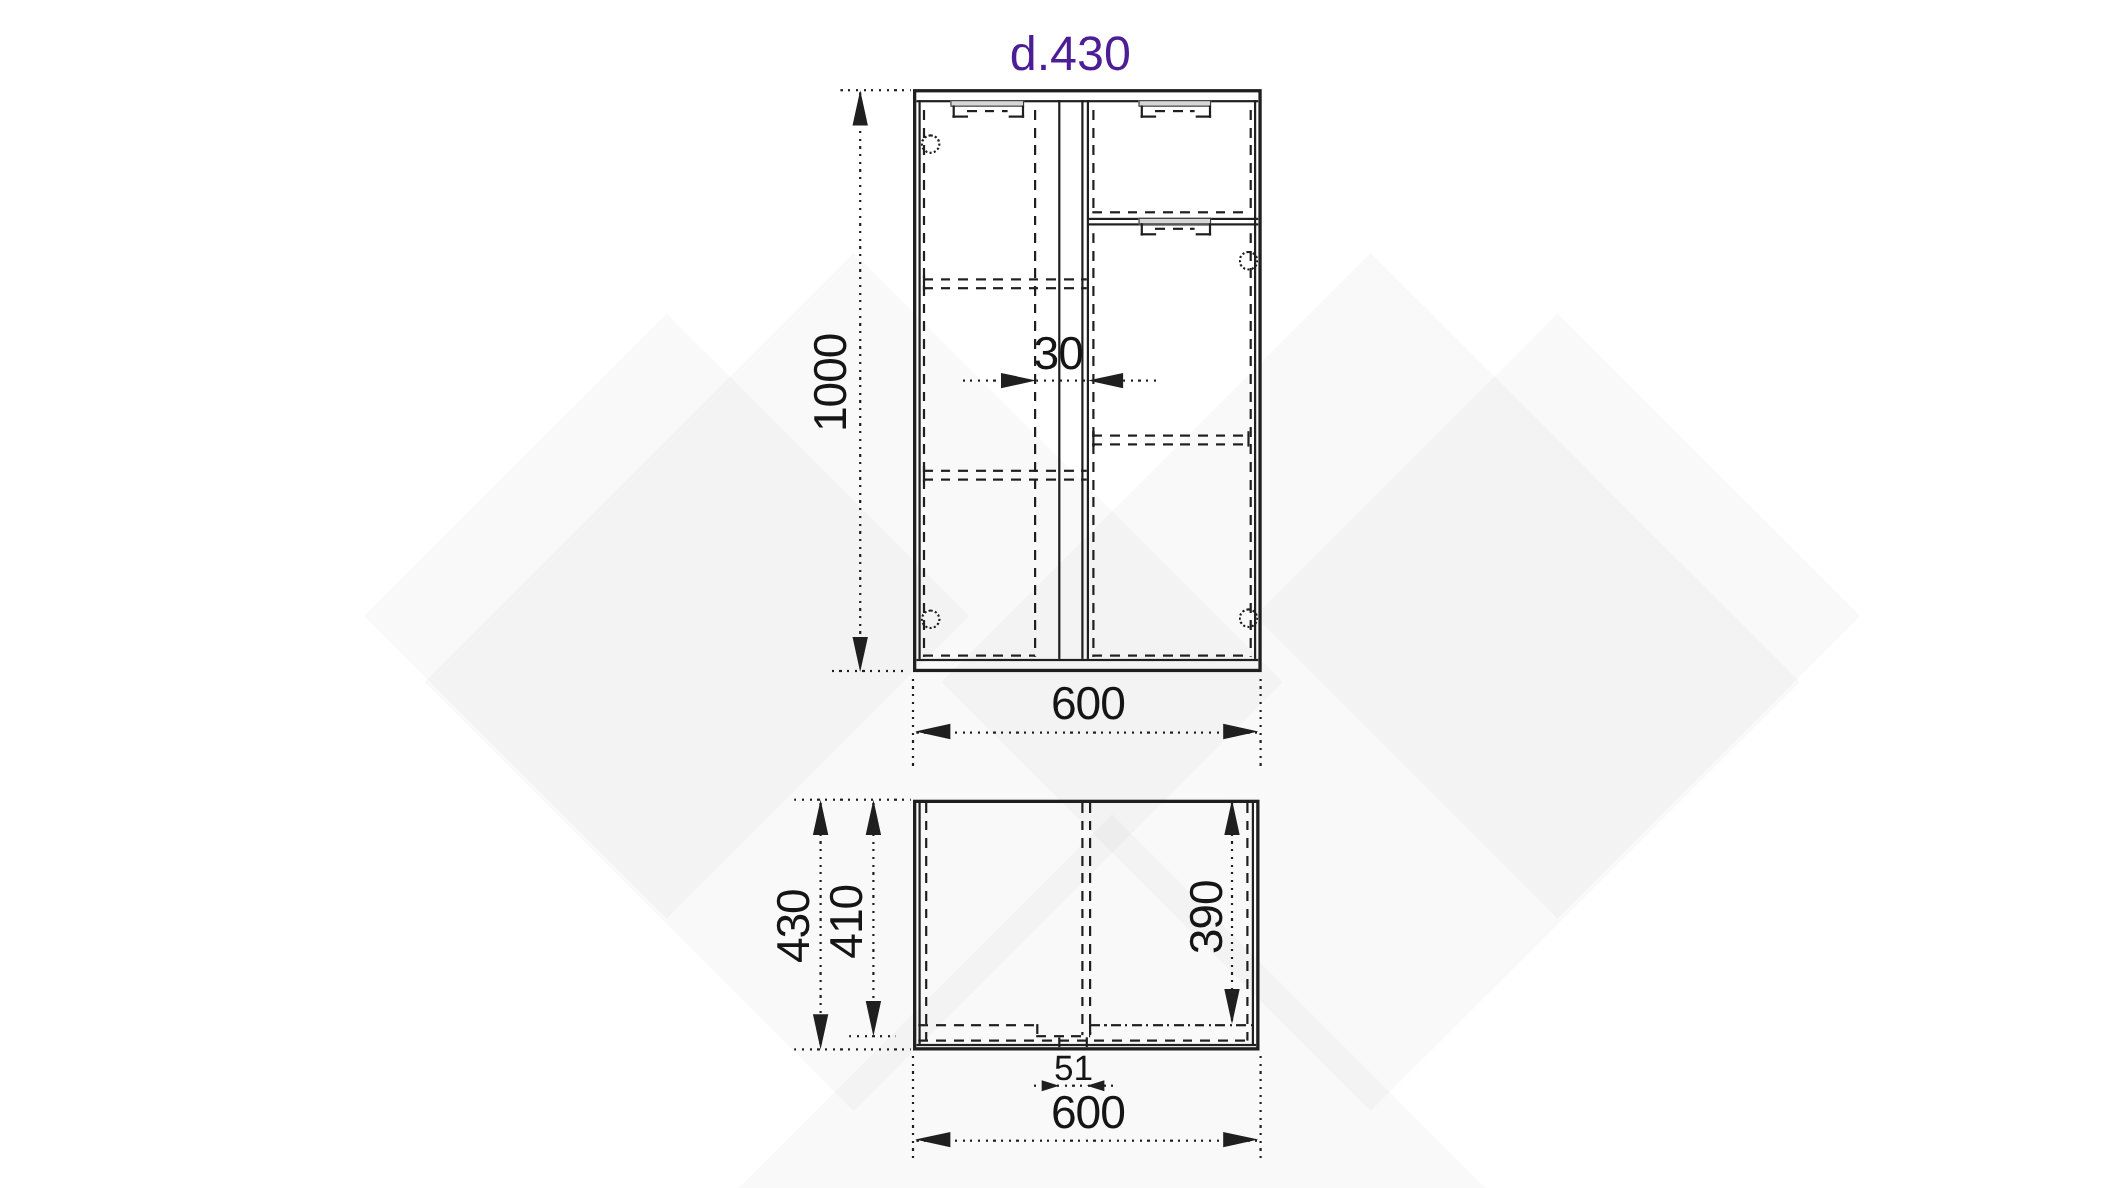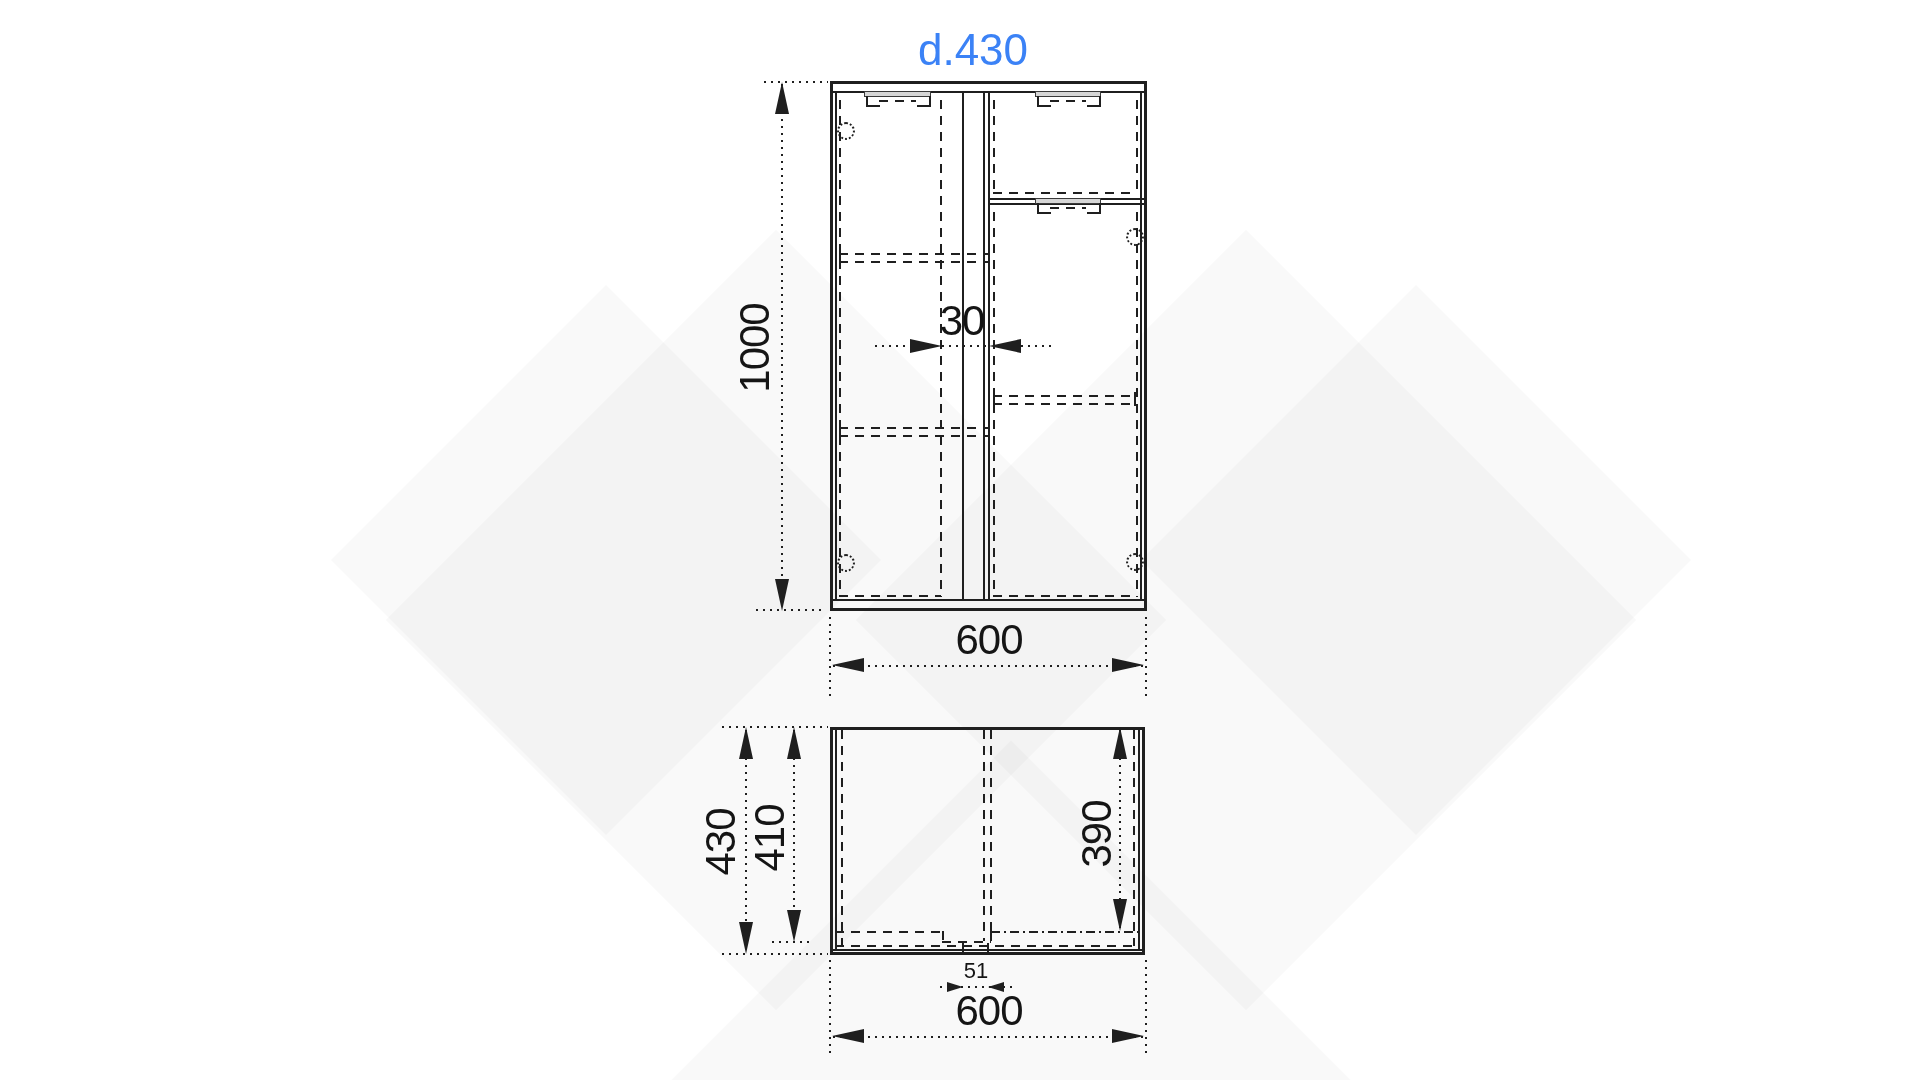--- a/index.html
+++ b/index.html
@@ -21,23 +21,23 @@
   .arr.up{border-left:7px solid transparent;border-right:7px solid transparent;border-bottom:32px solid #1f1f1f;}
   .arr.down{border-left:7px solid transparent;border-right:7px solid transparent;border-top:32px solid #1f1f1f;}
   .arr.left{border-top:7px solid transparent;border-bottom:7px solid transparent;border-right:32px solid #1f1f1f;}
   .arr.right{border-top:7px solid transparent;border-bottom:7px solid transparent;border-left:32px solid #1f1f1f;}
   .arr.smright{border-top:5px solid transparent;border-bottom:5px solid transparent;border-left:16px solid #1f1f1f;}
   .arr.smleft{border-top:5px solid transparent;border-bottom:5px solid transparent;border-right:16px solid #1f1f1f;}
   
   .dim{position:absolute;font-size:42px;letter-spacing:-1px;white-space:nowrap;
        transform:translate(-50%,-50%);color:#151515;}
   .dim.rot{transform:translate(-50%,-50%) rotate(-90deg);}
-  .dim.small{font-size:22px;letter-spacing:0;text-align:right;}
+  .dim.small{font-size:32px;letter-spacing:0;text-align:right;}
   .title{position:absolute;font-size:44px;letter-spacing:0;white-space:nowrap;
-       transform:translate(-50%,-50%);color:#3b82f6;}
+       transform:translate(-50%,-50%);color:#4c1d95;}
   
   .hinge{position:absolute;width:18px;height:18px;border:2px dotted #1f1f1f;border-radius:50%;box-sizing:border-box;}
   
   .hbar{position:absolute;height:6px;background:#d6d6d6;border:1px solid #3a3a3a;box-sizing:border-box;}
   .pinL{position:absolute;width:12px;height:9px;border-left:2px solid #1f1f1f;border-bottom:2px solid #1f1f1f;}
   .pinR{position:absolute;width:12px;height:9px;border-right:2px solid #1f1f1f;border-bottom:2px solid #1f1f1f;}
   .layer{position:absolute;left:0;top:0;width:1920px;height:1080px;}
 </style>
 </head>
 <body>

